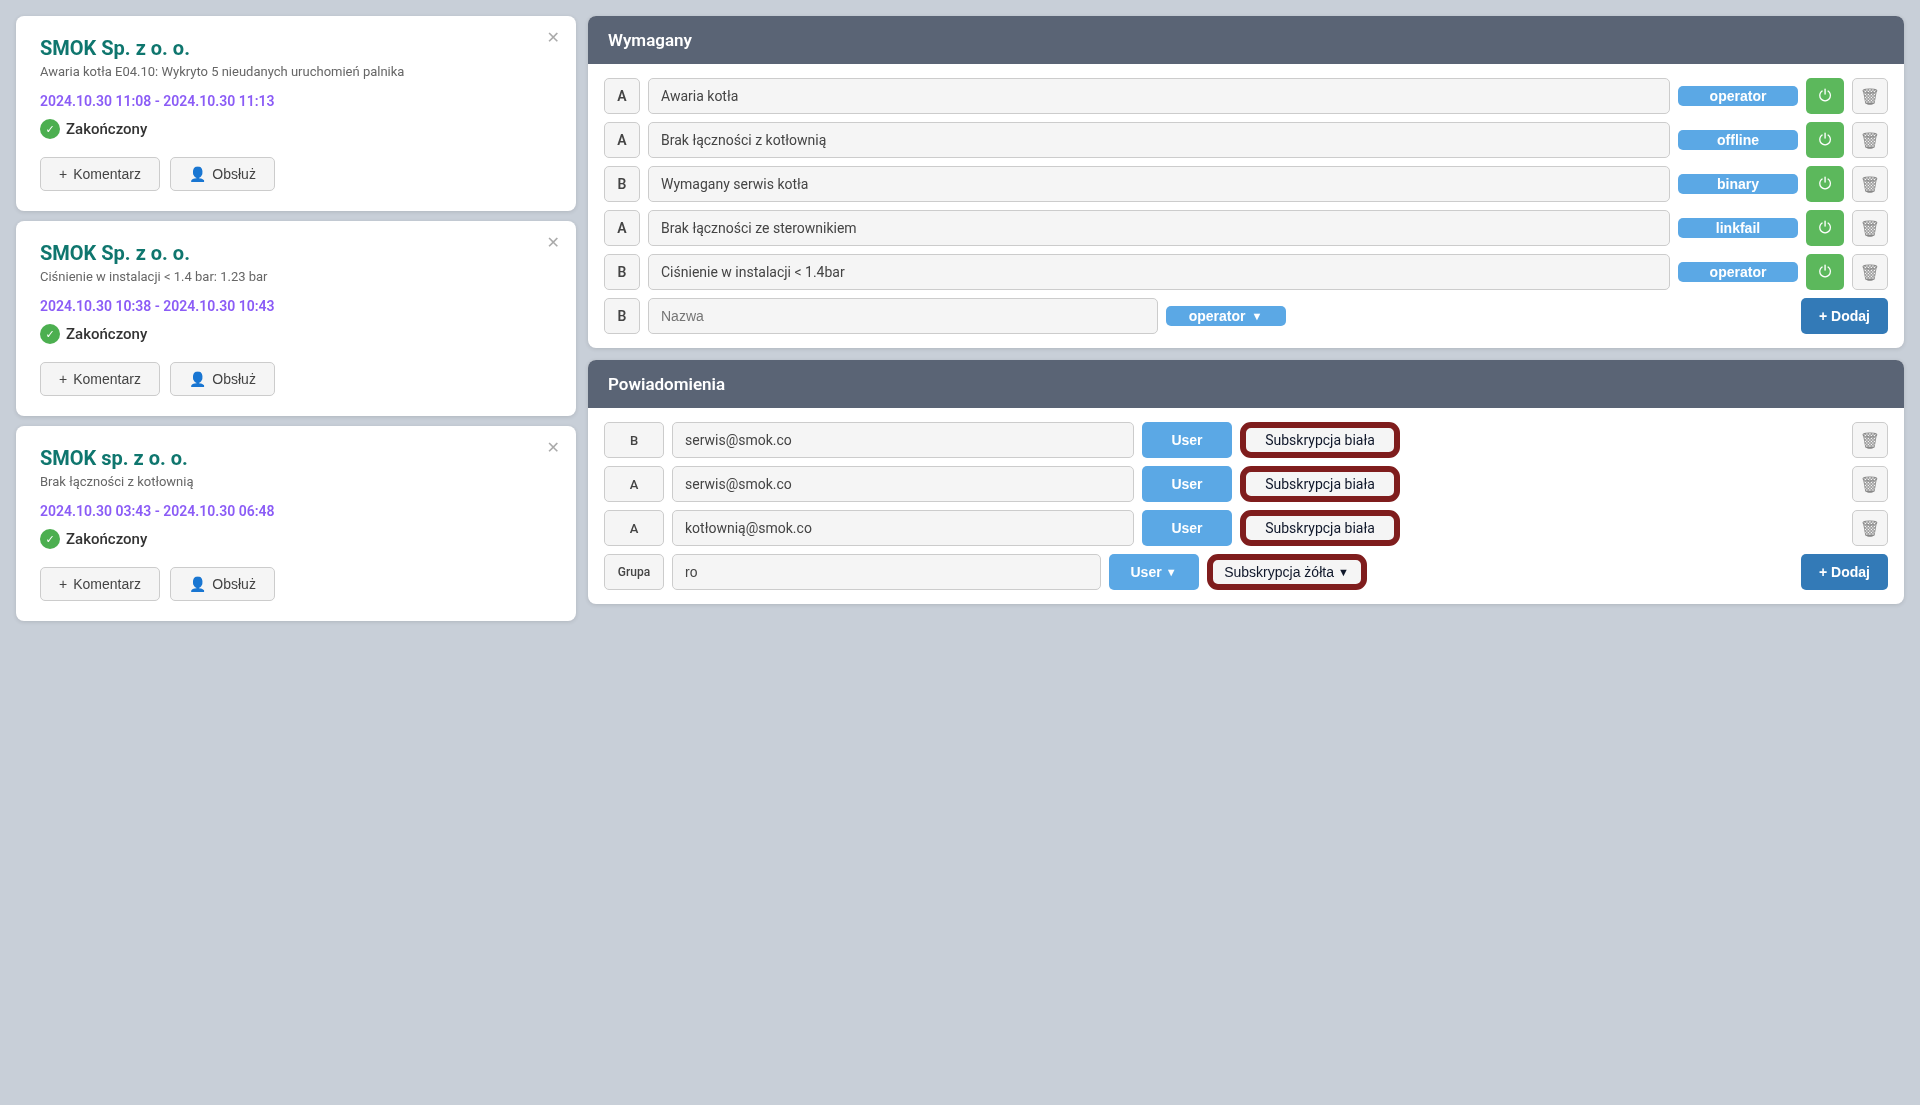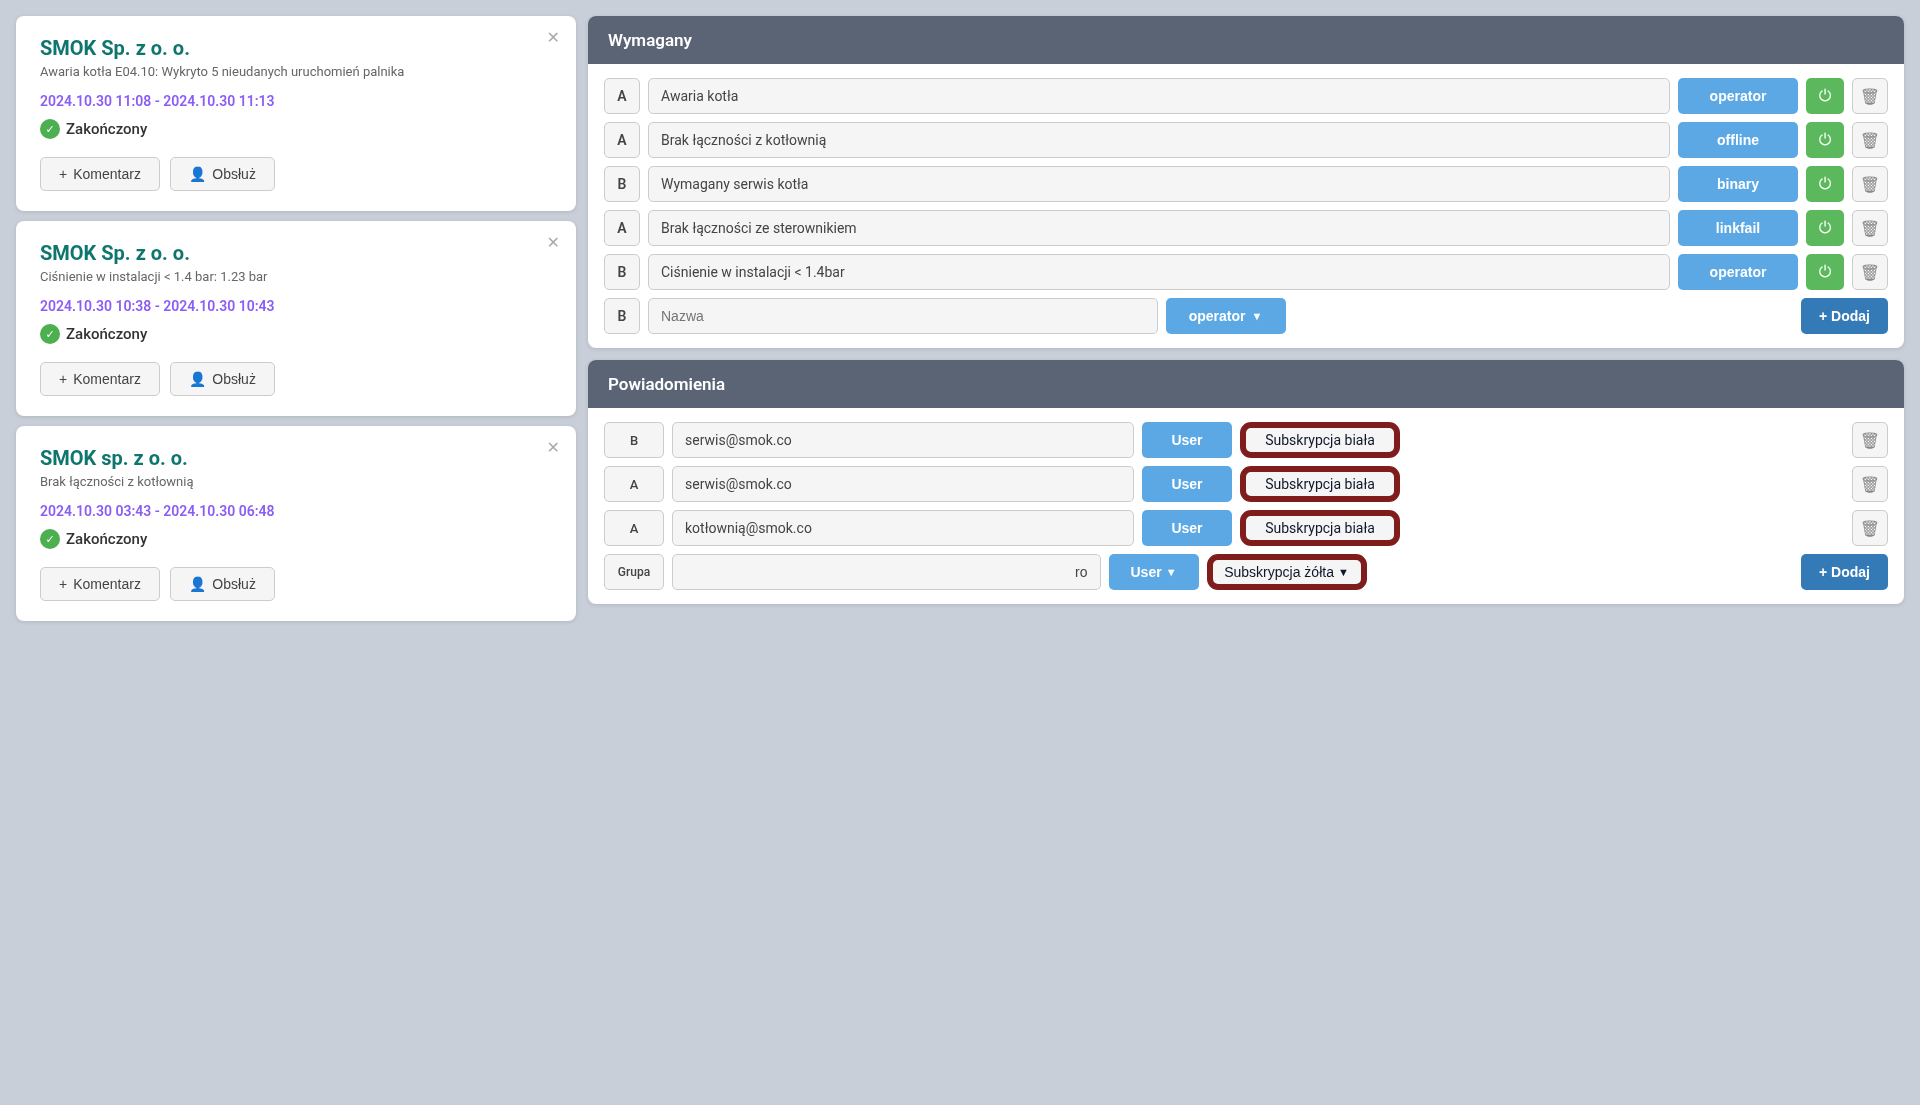--- a/index.html
+++ b/index.html
@@ -153,21 +153,21 @@
     .pred-name input {
       border: none;
       background: transparent;
       width: 100%;
       font-size: 14px;
       color: #444;
       outline: none;
     }
     .pred-type {
       min-width: 120px;
-      height: 36px;
+      height: 20px;
       border-radius: 5px;
       border: none;
       background: #5ba8e5;
       color: #fff;
       font-size: 14px;
       font-weight: 600;
       padding: 0 14px;
       cursor: pointer;
       display: flex;
       align-items: center;
@@ -436,21 +436,21 @@
     <div class="notif-badge">A</div>
     <div class="notif-email">kotłownią@smok.co</div>
     <button class="notif-user">User</button>
     <div class="notif-sub">Subskrypcja biała</div>
     <div style="flex:1"></div>
     <button class="notif-delete">🗑</button>
   </div>
         <div class="notif-row">
   <div class="notif-badge" style="width:60px;font-size:12px;">Grupa</div>
   <div class="notif-email">
-    <input type="text" value="ro" style="border: none; background: transparent; width: 100%; font-size: 14px; color: rgb(68, 68, 68); outline: none; text-align: right;">
+    <input type="text" value="ro" style="border: none; background: transparent; width: 100%; font-size: 14px; color: rgb(68, 68, 68); outline: none;">
   </div>
   <button class="notif-user" style="gap:4px;">
     User <span class="dropdown-arrow">▼</span>
   </button>
   <button class="notif-sub" style="cursor:pointer;">
     Subskrypcja żółta <span class="dropdown-arrow">▼</span>
   </button>
   <div style="flex:1"></div>
   <button class="btn-add">+ Dodaj</button>
 </div>

